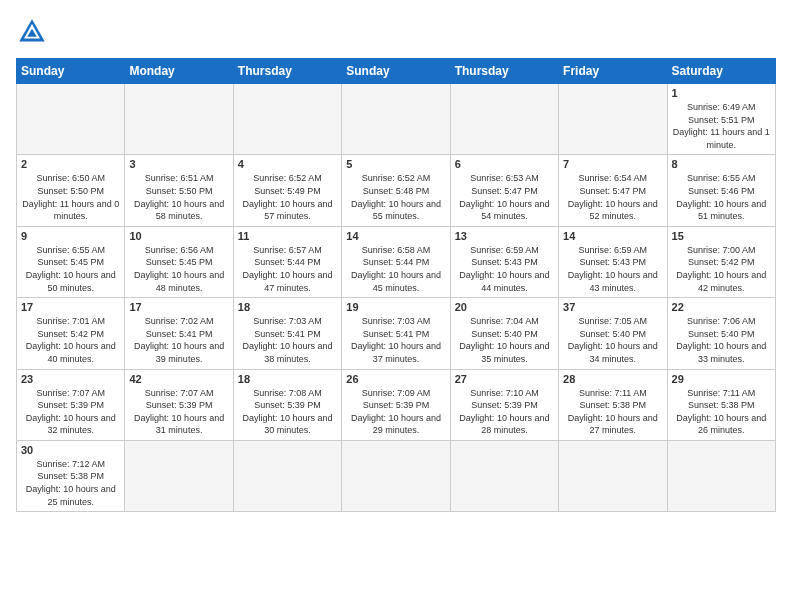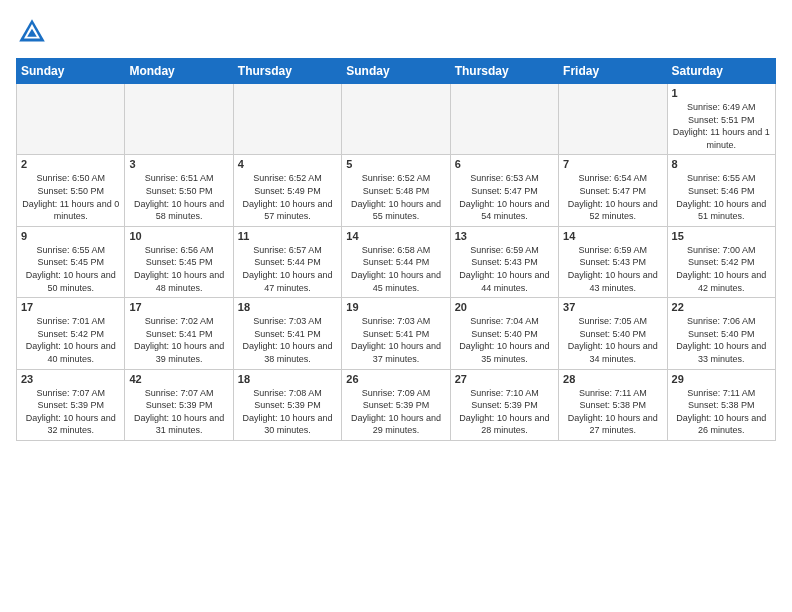--- a/index.html
+++ b/index.html
@@ -249,15 +249,27 @@
           </td>
           <td>
             <span class="day-number">28</span>
             <div class="day-info">Sunrise: 7:11 AM<br>Sunset: 5:38 PM<br>Daylight: 10 hours and 27 minutes.</div>
           </td>
           <td>
             <span class="day-number">29</span>
             <div class="day-info">Sunrise: 7:11 AM<br>Sunset: 5:38 PM<br>Daylight: 10 hours and 26 minutes.</div>
           </td>
         </tr>
+        <tr>
+          <td>
+            <span class="day-number">30</span>
+            <div class="day-info">Sunrise: 7:12 AM<br>Sunset: 5:38 PM<br>Daylight: 10 hours and 25 minutes.</div>
+          </td>
+          <td class="empty"></td>
+          <td class="empty"></td>
+          <td class="empty"></td>
+          <td class="empty"></td>
+          <td class="empty"></td>
+          <td class="empty"></td>
+        </tr>
       </tbody>
   </table>
 </div>
 
 </body></html>

